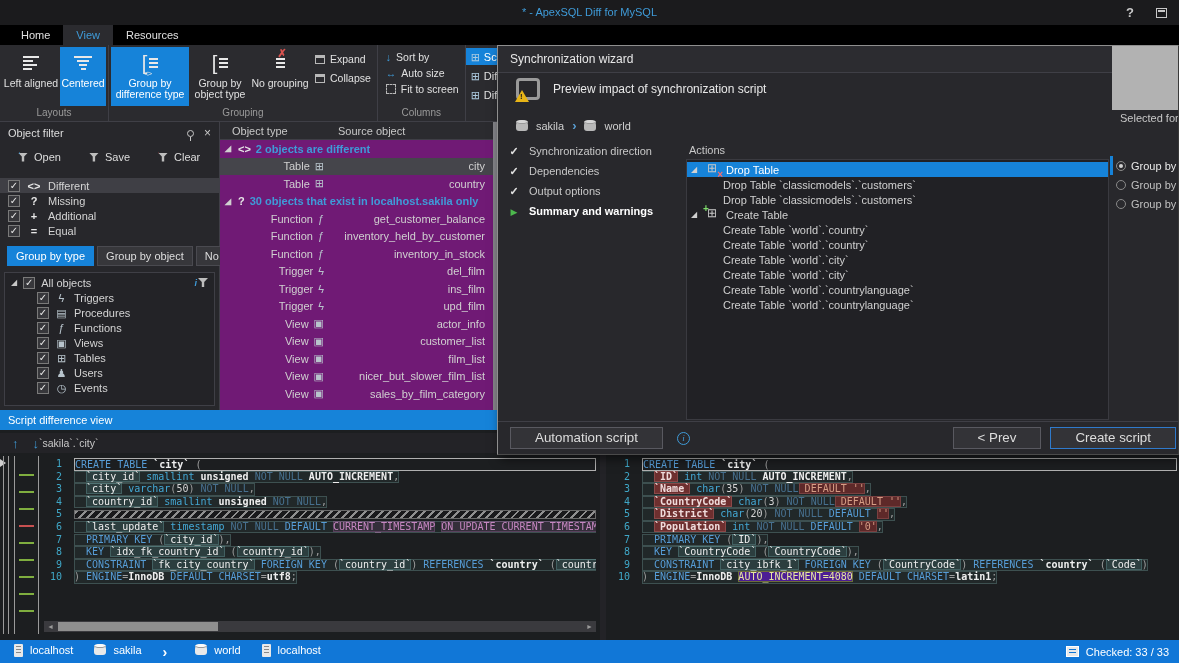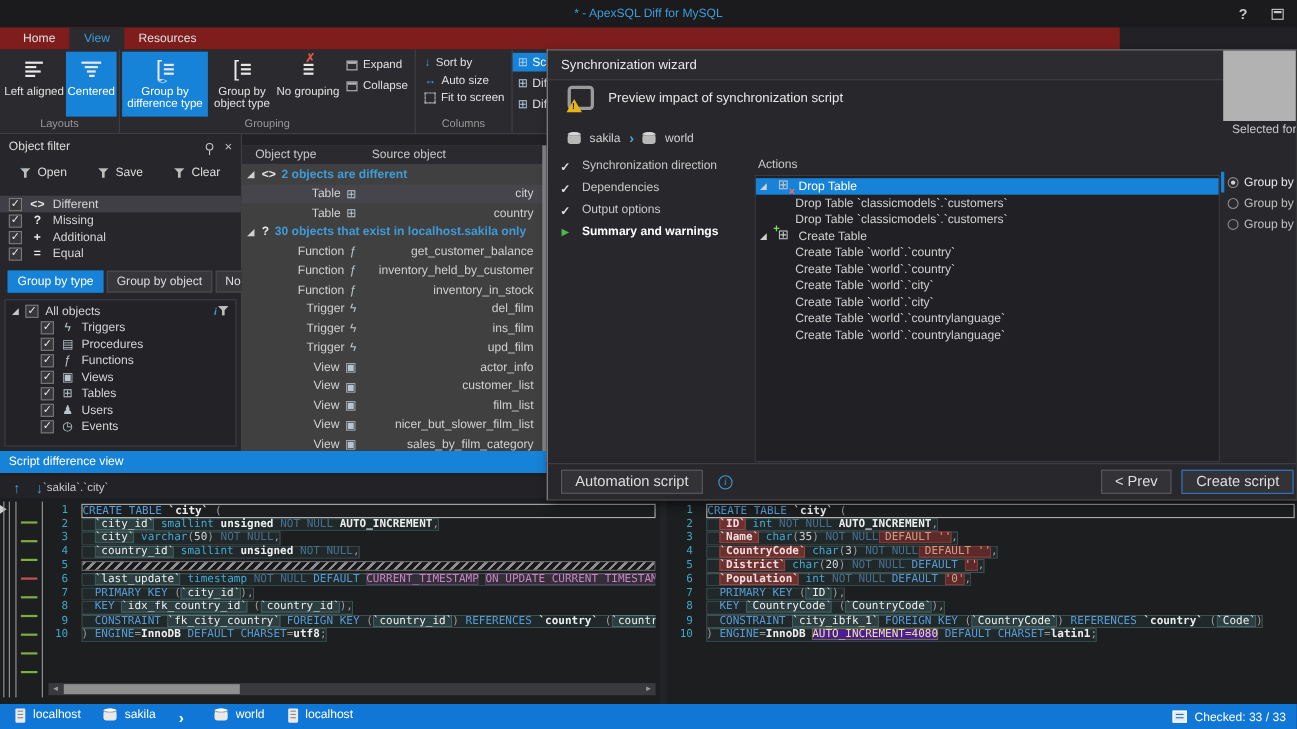--- a/index.html
+++ b/index.html
@@ -7,21 +7,21 @@
   body{position:relative;overflow:hidden;background:#222226;color:#d4d4d4;
        font-family:"Liberation Sans",sans-serif;font-size:11px}
   
   #titlebar{position:absolute;left:0;top:0;width:1179px;height:25px;background:#1b1b1d}
   .tb-title{position:absolute;left:0;right:0;top:0;height:25px;line-height:25px;text-align:center;color:#3f9bd8}
   .tb-icons{position:absolute;right:12px;top:0;height:25px;display:flex;gap:22px;align-items:center}
   .help-q{color:#c8c8c8;font-size:13px;font-weight:bold}
   .max-icon{width:11px;height:10px;border:1px solid #c8c8c8;position:relative}
   .max-icon::before{content:"";position:absolute;left:1px;right:1px;top:1px;height:2px;background:#c8c8c8}
   
-  #tabsrow{position:absolute;left:0;top:25px;width:1018px;height:20px;background:#7f1d1d;display:flex;padding-left:8px}
+  #tabsrow{position:absolute;left:0;top:25px;width:1179px;height:20px;background:#000000;display:flex;padding-left:8px}
   .rtab{padding:0 13px;line-height:20px;color:#e0e0e0}
   .rtab.active{background:#2b2b2f;color:#3f9bd8}
   
   #ribbon{position:absolute;left:0;top:45px;width:1179px;height:77px;background:#2b2b2f;border-bottom:1px solid #3f3f46;display:flex}
   .rgroup{display:flex;flex-direction:column;border-right:1px solid #3f3f46}
   .rbtns{flex:1;display:flex;padding:2px 2px 0 2px}
   .rlabel{text-align:center;color:#9a9a9a;font-size:10px;height:15px;line-height:14px}
   .bigbtn{display:flex;flex-direction:column;align-items:center;padding-top:3px;gap:2px;text-align:center;color:#e0e0e0;font-size:10.5px;line-height:11px;cursor:default}
   .bigbtn.sel{background:#1683d9;color:#fff}
   .bicon{height:26px;display:flex;align-items:center;justify-content:center;position:relative}
@@ -71,21 +71,21 @@
   .of-tree{flex:1;margin:2px 4px 4px 4px;border:1px solid #3f3f46;background:#232327;padding-top:2px;overflow:hidden}
   .tree-row{height:15px;display:flex;align-items:center;gap:6px;padding:0 6px}
   .tree-row .exp{font-size:8px;color:#c8c8c8}
   .tree-row.child{padding-left:32px}
   .obj-icon{font-size:11px;color:#b8c4cc;width:13px;text-align:center;line-height:12px}
   .table-icon::before{content:"⊞"}.function-icon::before{content:"ƒ"}.trigger-icon::before{content:"ϟ"}
   .view-icon::before{content:"▣"}.procedure-icon::before{content:"▤"}.user-icon::before{content:"♟"}.event-icon::before{content:"◷"}
   .tree-funnel{margin-left:auto;display:flex;align-items:center;gap:1px}
   .tree-funnel .i{color:#3f9bd8;font-size:9px;font-style:italic;font-weight:bold}
   
-  #midgrid{position:absolute;left:220px;top:132px;width:277px;height:288px;background:#404040;overflow:hidden}
+  #midgrid{position:absolute;left:220px;top:122px;width:277px;height:288px;background:#701a75;overflow:hidden}
   .mg-head{height:18px;display:flex;background:#2b2b2f;border-bottom:1px solid #3f3f46;color:#c8c8c8}
   .mg-head .h1{width:112px;padding-left:12px;line-height:18px}
   .mg-head .h2{flex:1;padding-left:6px;line-height:18px}
   .mg-scroll{position:absolute;right:0;top:0;bottom:0;width:4px;background:#85858a}
   .grid-row{height:17.5px;display:flex;align-items:center;color:#d0d0d0}
   .grid-row.sel{background:#45454b}
   .grid-row .exp{width:12px;padding-left:5px;font-size:8px;color:#d0d0d0;flex:none}
   .grid-row.grp{color:#3f9bd8;font-weight:bold}
   .grp-glyph{color:#e8e8e8;margin:0 5px 0 6px}
   .cell-type{width:104px;display:flex;justify-content:flex-end;align-items:center;gap:5px;flex:none}
@@ -123,21 +123,21 @@
   .action-icon::before{content:"⊞";position:absolute;left:1px;top:-2px;font-size:12px}
   .action-icon.drop::after{content:"×";position:absolute;right:-2px;bottom:-4px;color:#ff6a6a;font-weight:bold;font-size:10px}
   .action-icon.create::after{content:"+";position:absolute;left:-3px;top:-5px;color:#7ddc6a;font-weight:bold;font-size:10px}
   .sel-head{position:absolute;top:66px;right:0;width:68px;overflow:hidden;white-space:nowrap;color:#c8c8c8;padding-left:10px}
   .radio-list{position:absolute;top:110px;right:0;width:68px;overflow:hidden}
   .radio-row{height:19px;display:flex;align-items:center;gap:5px;padding-left:6px;color:#c0c0c0;white-space:nowrap}
   .radio-row.sel{border-left:3px solid #1683d9;padding-left:3px;color:#e8e8e8}
   .radio{width:10px;height:10px;border-radius:50%;border:1px solid #8a8a8a;background:#2a2a2e;flex:none;position:relative}
   .radio.on::after{content:"";position:absolute;left:2px;top:2px;width:4px;height:4px;border-radius:50%;background:#d0d0d0}
   .wfoot{position:absolute;left:0;right:0;bottom:0;height:33px;border-top:1px solid #3f3f46;display:flex;align-items:center;padding:0 2px 0 12px}
-  .wbtn{height:22px;line-height:20px;padding:0 12px;background:#333337;border:1px solid #595960;color:#ddd;white-space:nowrap}
+  .wbtn{height:22px;line-height:20px;padding:0 24px;background:#333337;border:1px solid #595960;color:#ddd;white-space:nowrap}
   .wbtn.primary{border-color:#2f7acc}
   .info-icon{width:13px;height:13px;border:1px solid #3f9bd8;border-radius:50%;color:#3f9bd8;font-size:9px;line-height:11px;text-align:center;font-style:italic;font-family:"Liberation Serif",serif;margin-left:14px}
   .wspacer{flex:1}
   
   #codearea{position:absolute;left:0;top:430px;width:1179px;height:210px;background:#232327}
   .cp{position:absolute;top:0;height:210px;background:#1c1e20}
   .cp-left{left:0;width:600px}
   .cp-right{left:606px;width:573px}
   .cp-head{position:absolute;top:3px;left:0;right:0;height:20px;display:flex;align-items:center;background:#232327}
   .nav-ar{color:#3f9bd8;font-weight:bold;font-size:13px;margin-left:12px}

